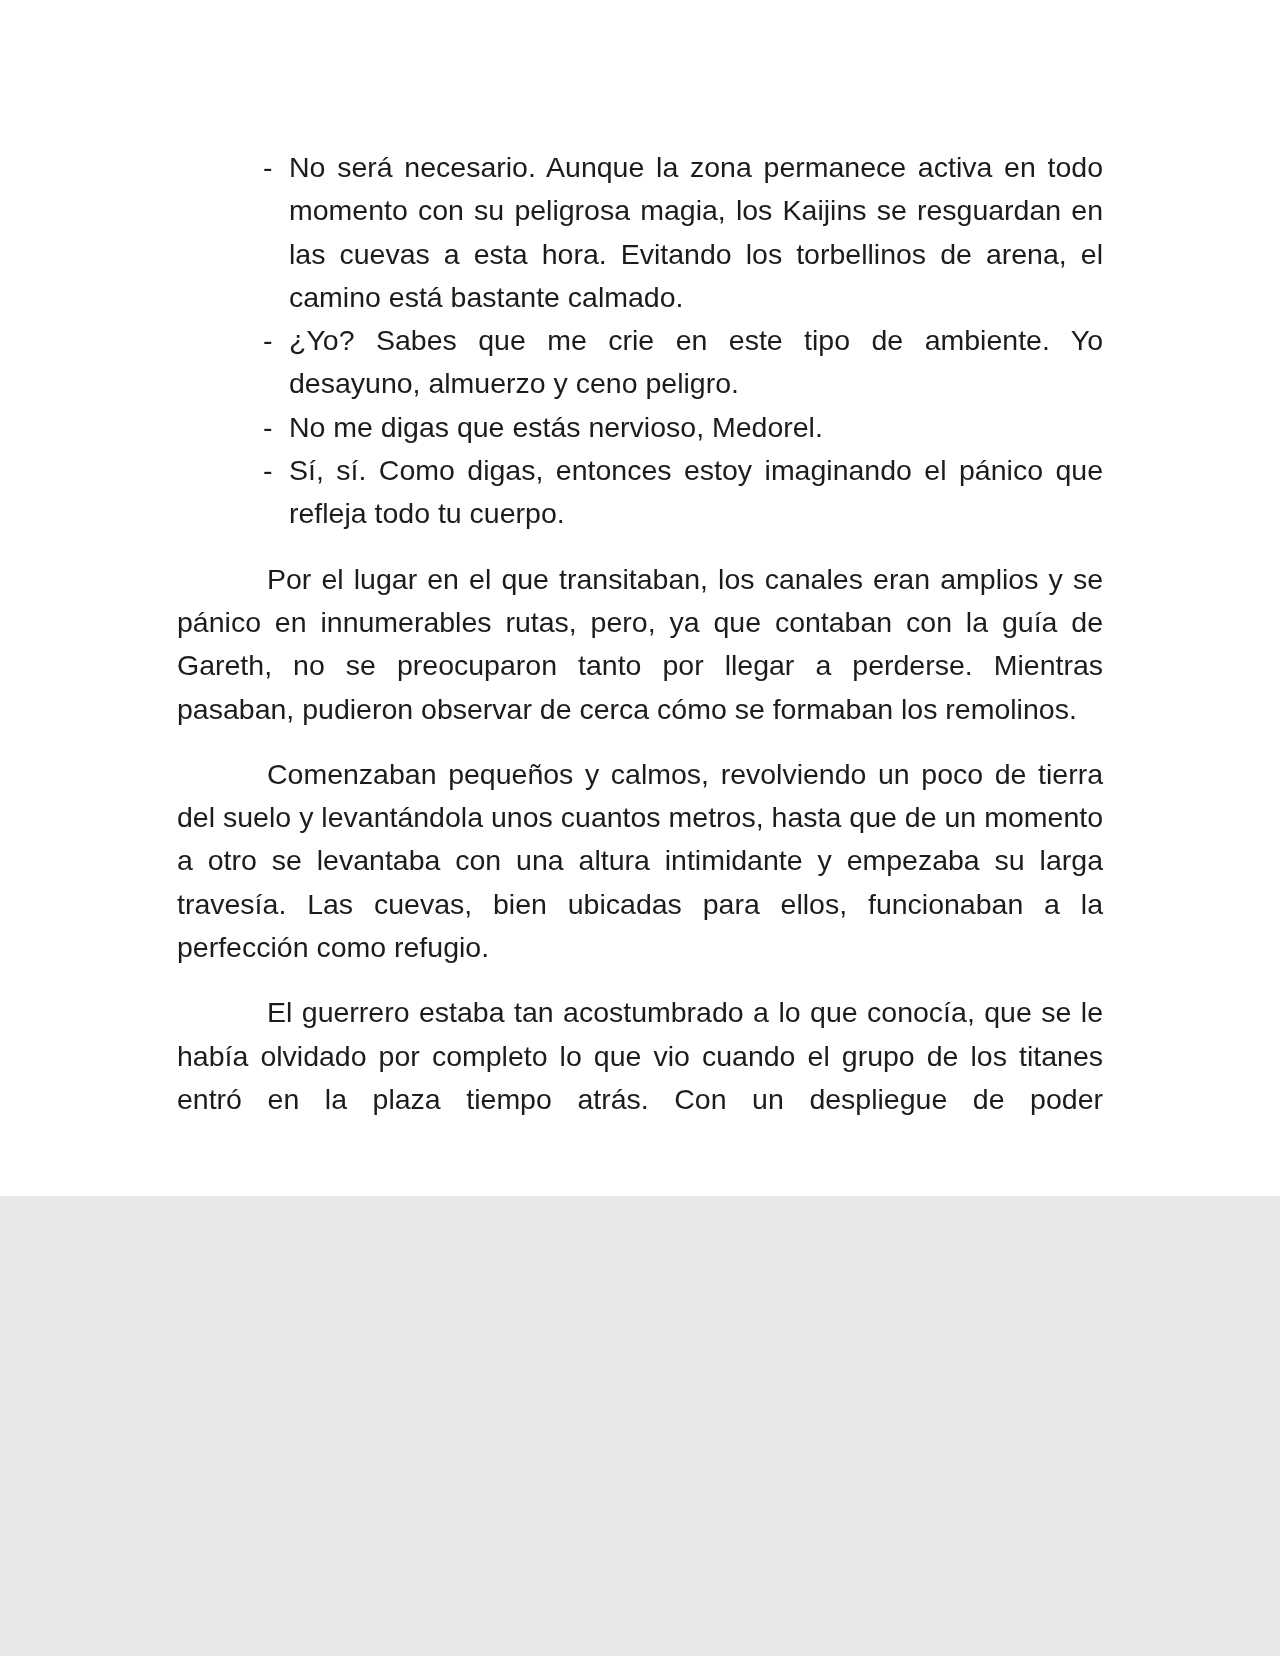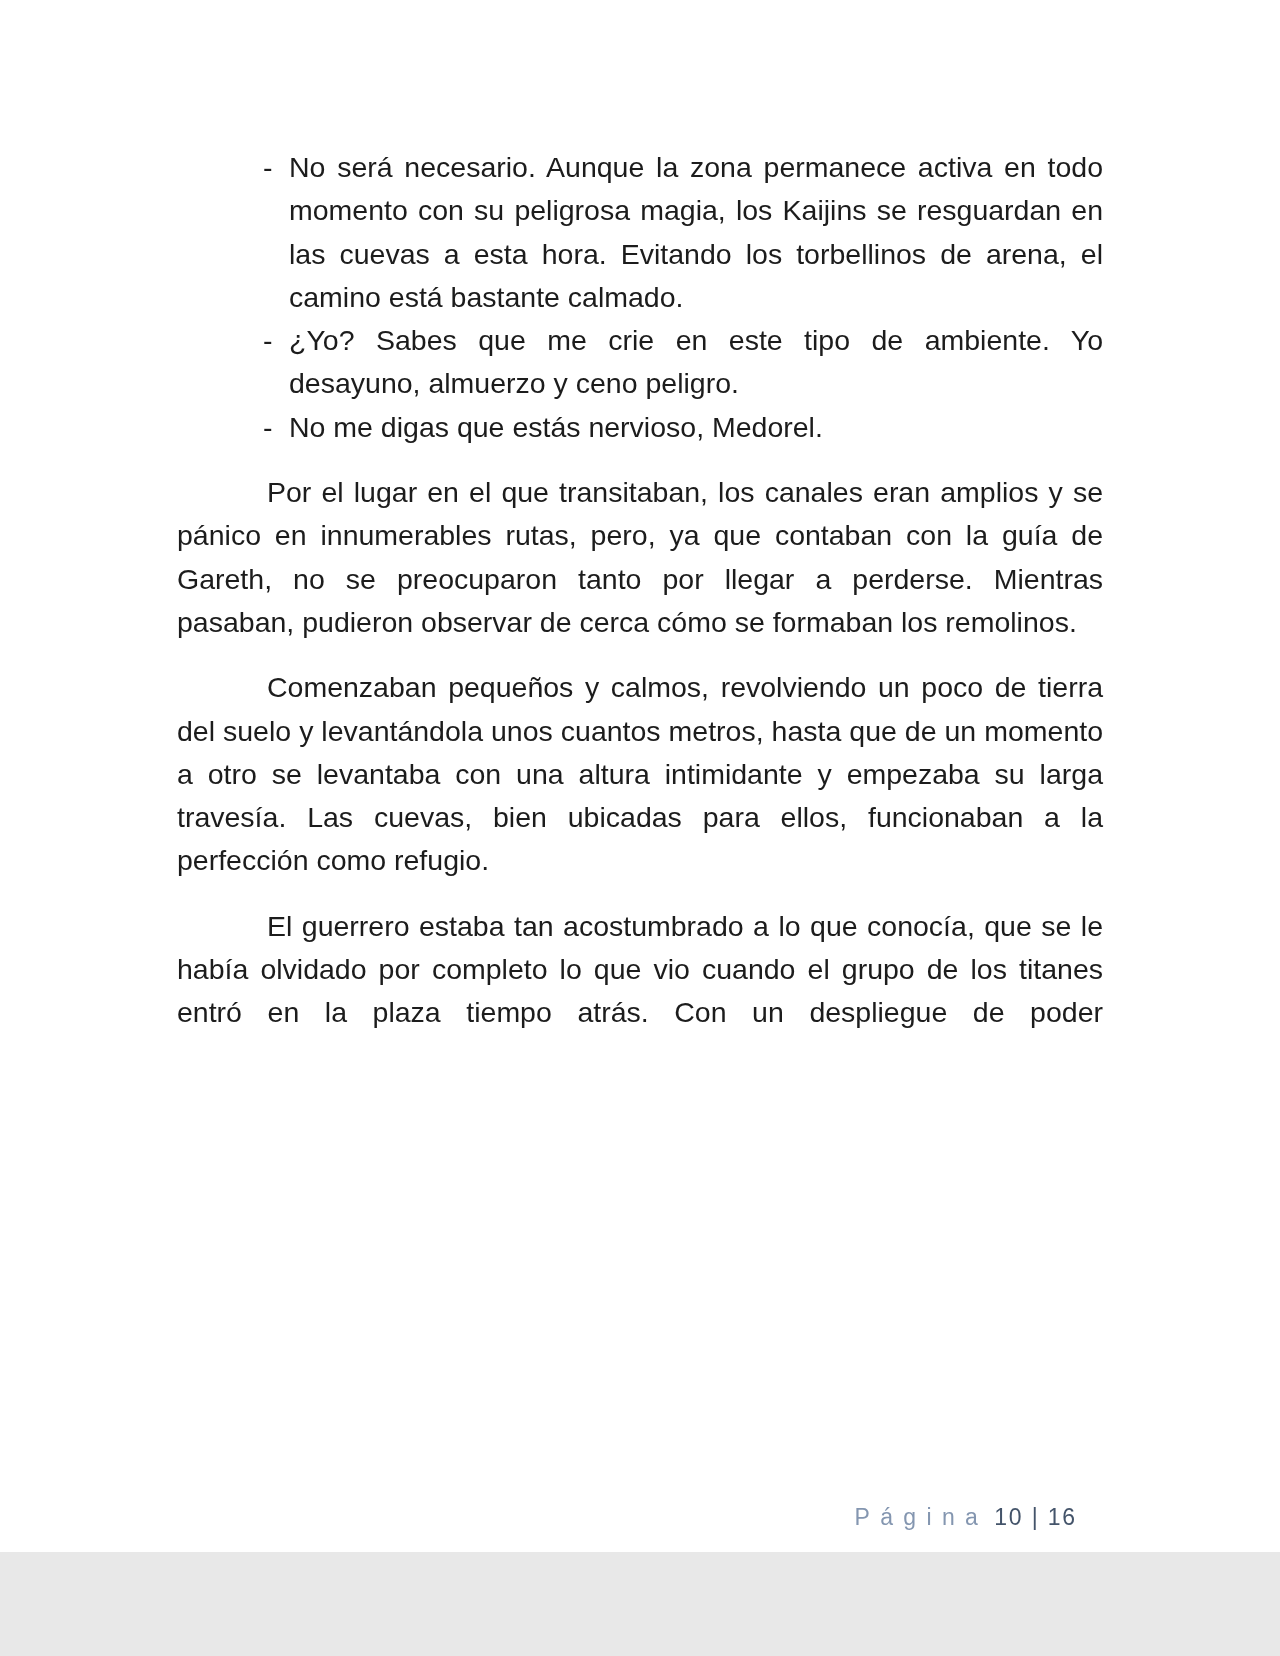--- a/index.html
+++ b/index.html
@@ -1,20 +1,20 @@
 <!DOCTYPE html>
 <html><head>
 <meta charset="utf-8">
 <style>
   * { margin: 0; padding: 0; box-sizing: border-box; }
   html, body { background: #e8e8e8; }
   .page {
     position: relative;
     width: 1280px;
-    height: 1552px;
+    height: 1196px;
     background: #ffffff;
     font-family: "Liberation Sans", "DejaVu Sans", sans-serif;
     color: #1c1c1c;
     overflow: hidden;
   }
   .content {
     position: absolute;
     left: 177px;
     top: 146px;
     width: 926px;
@@ -67,20 +67,21 @@
 </head>
 <body>
 
 <div class="page">
   <div class="content">
 
     <ul class="dialogue">
       <li>No será necesario. Aunque la zona permanece activa en todo momento con su peligrosa magia, los Kaijins se resguardan en las cuevas a esta hora. Evitando los torbellinos de arena, el camino está bastante calmado.</li>
       <li>¿Yo? Sabes que me crie en este tipo de ambiente. Yo desayuno, almuerzo y ceno peligro.</li>
       <li>No me digas que estás nervioso, Medorel.</li>
+      <li>Sí, sí. Como digas, entonces estoy imaginando el pánico que refleja todo tu cuerpo.</li>
     </ul>
 
     <p class="body-paragraph">Por el lugar en el que transitaban, los canales eran amplios y se pánico en innumerables rutas, pero, ya que contaban con la guía de Gareth, no se preocuparon tanto por llegar a perderse. Mientras pasaban, pudieron observar de cerca cómo se formaban los remolinos.</p>
 
     <p class="body-paragraph">Comenzaban pequeños y calmos, revolviendo un poco de tierra del suelo y levantándola unos cuantos metros, hasta que de un momento a otro se levantaba con una altura intimidante y empezaba su larga travesía. Las cuevas, bien ubicadas para ellos, funcionaban a la perfección como refugio.</p>
 
 
     <p class="body-paragraph continues">El guerrero estaba tan acostumbrado a lo que conocía, que se le había olvidado por completo lo que vio cuando el grupo de los titanes entró en la plaza tiempo atrás. Con un despliegue de poder</p>
 
   </div>

